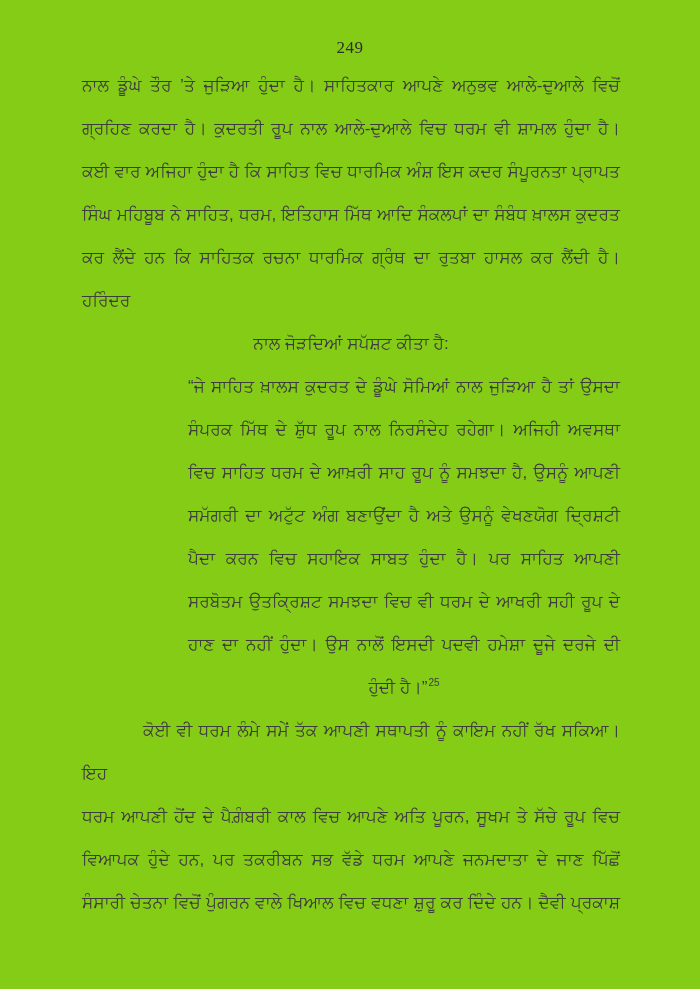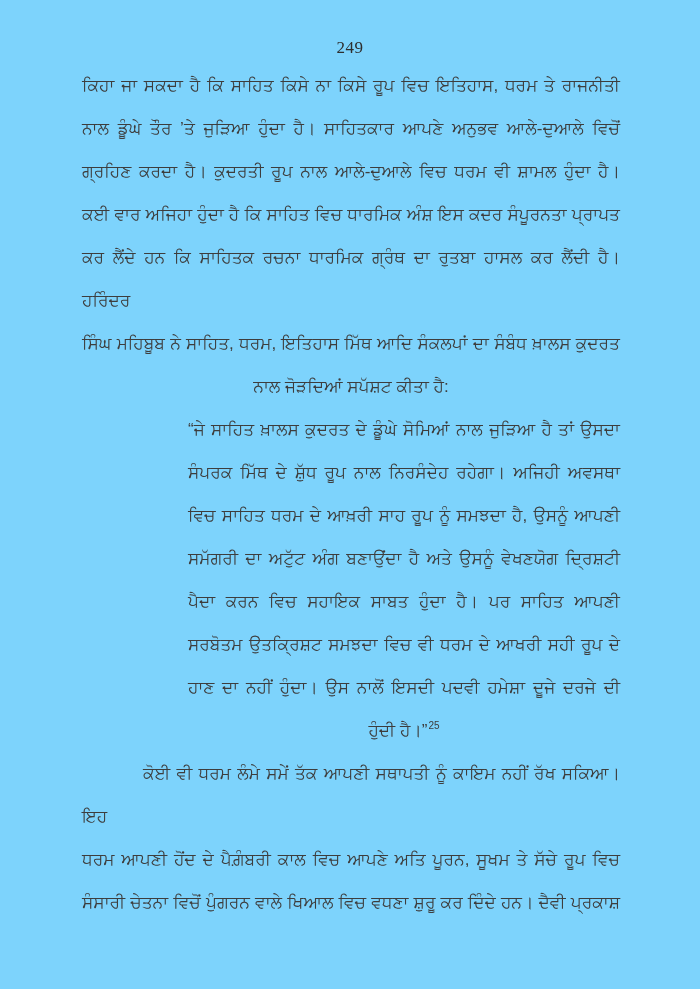--- a/index.html
+++ b/index.html
@@ -4,21 +4,21 @@
 <style>
   html, body {
     margin: 0;
     padding: 0;
     background: #ffffff;
   }
   .page {
     position: relative;
     width: 700px;
     height: 989px;
-    background: #7dd3fc;
+    background: #84cc16;
     overflow: hidden;
     font-family: "Liberation Sans", "DejaVu Sans", sans-serif;
     color: #3d3d3d;
   }
   .page-number {
     position: absolute;
     top: 38px;
     left: 0;
     width: 100%;
     text-align: center;
@@ -64,26 +64,25 @@
 </head>
 <body>
 
 <div class="page">
 
   <div class="page-number">249</div>
 
   <div class="body-text">
 
     <div class="para1">
-        <div class="line">ਕਿਹਾ ਜਾ ਸਕਦਾ ਹੈ ਕਿ ਸਾਹਿਤ ਕਿਸੇ ਨਾ ਕਿਸੇ ਰੂਪ ਵਿਚ ਇਤਿਹਾਸ, ਧਰਮ ਤੇ ਰਾਜਨੀਤੀ</div>
         <div class="line">ਨਾਲ ਡੂੰਘੇ ਤੌਰ ’ਤੇ ਜੁੜਿਆ ਹੁੰਦਾ ਹੈ। ਸਾਹਿਤਕਾਰ ਆਪਣੇ ਅਨੁਭਵ ਆਲੇ-ਦੁਆਲੇ ਵਿਚੋਂ</div>
         <div class="line">ਗ੍ਰਹਿਣ ਕਰਦਾ ਹੈ। ਕੁਦਰਤੀ ਰੂਪ ਨਾਲ ਆਲੇ-ਦੁਆਲੇ ਵਿਚ ਧਰਮ ਵੀ ਸ਼ਾਮਲ ਹੁੰਦਾ ਹੈ।</div>
         <div class="line">ਕਈ ਵਾਰ ਅਜਿਹਾ ਹੁੰਦਾ ਹੈ ਕਿ ਸਾਹਿਤ ਵਿਚ ਧਾਰਮਿਕ ਅੰਸ਼ ਇਸ ਕਦਰ ਸੰਪੂਰਨਤਾ ਪ੍ਰਾਪਤ</div>
+        <div class="line">ਸਿੰਘ ਮਹਿਬੂਬ ਨੇ ਸਾਹਿਤ, ਧਰਮ, ਇਤਿਹਾਸ ਮਿੱਥ ਆਦਿ ਸੰਕਲਪਾਂ ਦਾ ਸੰਬੰਧ ਖ਼ਾਲਸ ਕੁਦਰਤ</div>
         <div class="line">ਕਰ ਲੈਂਦੇ ਹਨ ਕਿ ਸਾਹਿਤਕ ਰਚਨਾ ਧਾਰਮਿਕ ਗ੍ਰੰਥ ਦਾ ਰੁਤਬਾ ਹਾਸਲ ਕਰ ਲੈਂਦੀ ਹੈ। ਹਰਿੰਦਰ</div>
-        <div class="line">ਸਿੰਘ ਮਹਿਬੂਬ ਨੇ ਸਾਹਿਤ, ਧਰਮ, ਇਤਿਹਾਸ ਮਿੱਥ ਆਦਿ ਸੰਕਲਪਾਂ ਦਾ ਸੰਬੰਧ ਖ਼ਾਲਸ ਕੁਦਰਤ</div>
       </div>
 
     <div class="line-left">ਨਾਲ ਜੋੜਦਿਆਂ ਸਪੱਸ਼ਟ ਕੀਤਾ ਹੈ:</div>
 
     <div class="quote-block">
       <div>
           <div class="line">“ਜੇ ਸਾਹਿਤ ਖ਼ਾਲਸ ਕੁਦਰਤ ਦੇ ਡੂੰਘੇ ਸੋਮਿਆਂ ਨਾਲ ਜੁੜਿਆ ਹੈ ਤਾਂ ਉਸਦਾ</div>
           <div class="line">ਸੰਪਰਕ ਮਿੱਥ ਦੇ ਸ਼ੁੱਧ ਰੂਪ ਨਾਲ ਨਿਰਸੰਦੇਹ ਰਹੇਗਾ। ਅਜਿਹੀ ਅਵਸਥਾ</div>
           <div class="line">ਵਿਚ ਸਾਹਿਤ ਧਰਮ ਦੇ ਆਖ਼ਰੀ ਸਾਹ ਰੂਪ ਨੂੰ ਸਮਝਦਾ ਹੈ, ਉਸਨੂੰ ਆਪਣੀ</div>
           <div class="line">ਸਮੱਗਰੀ ਦਾ ਅਟੁੱਟ ਅੰਗ ਬਣਾਉਂਦਾ ਹੈ ਅਤੇ ਉਸਨੂੰ ਵੇਖਣਯੋਗ ਦ੍ਰਿਸ਼ਟੀ</div>
@@ -92,17 +91,18 @@
           <div class="line">ਹਾਣ ਦਾ ਨਹੀਂ ਹੁੰਦਾ। ਉਸ ਨਾਲੋਂ ਇਸਦੀ ਪਦਵੀ ਹਮੇਸ਼ਾ ਦੂਜੇ ਦਰਜੇ ਦੀ</div>
         </div>
       <div class="line-left">
         <span>ਹੁੰਦੀ ਹੈ।”</span><sup class="footnote-ref">25</sup>
       </div>
     </div>
 
     <div class="para2">
         <div class="line">ਕੋਈ ਵੀ ਧਰਮ ਲੰਮੇ ਸਮੇਂ ਤੱਕ ਆਪਣੀ ਸਥਾਪਤੀ ਨੂੰ ਕਾਇਮ ਨਹੀਂ ਰੱਖ ਸਕਿਆ। ਇਹ</div>
         <div class="line">ਧਰਮ ਆਪਣੀ ਹੋਂਦ ਦੇ ਪੈਗ਼ੰਬਰੀ ਕਾਲ ਵਿਚ ਆਪਣੇ ਅਤਿ ਪੂਰਨ, ਸੂਖਮ ਤੇ ਸੱਚੇ ਰੂਪ ਵਿਚ</div>
+        <div class="line">ਵਿਆਪਕ ਹੁੰਦੇ ਹਨ, ਪਰ ਤਕਰੀਬਨ ਸਭ ਵੱਡੇ ਧਰਮ ਆਪਣੇ ਜਨਮਦਾਤਾ ਦੇ ਜਾਣ ਪਿੱਛੋਂ</div>
         <div class="line">ਸੰਸਾਰੀ ਚੇਤਨਾ ਵਿਚੋਂ ਪੁੰਗਰਨ ਵਾਲੇ ਖਿਆਲ ਵਿਚ ਵਧਣਾ ਸ਼ੁਰੂ ਕਰ ਦਿੰਦੇ ਹਨ। ਦੈਵੀ ਪ੍ਰਕਾਸ਼</div>
       </div>
 
   </div>
 </div>
 
 </body></html>

